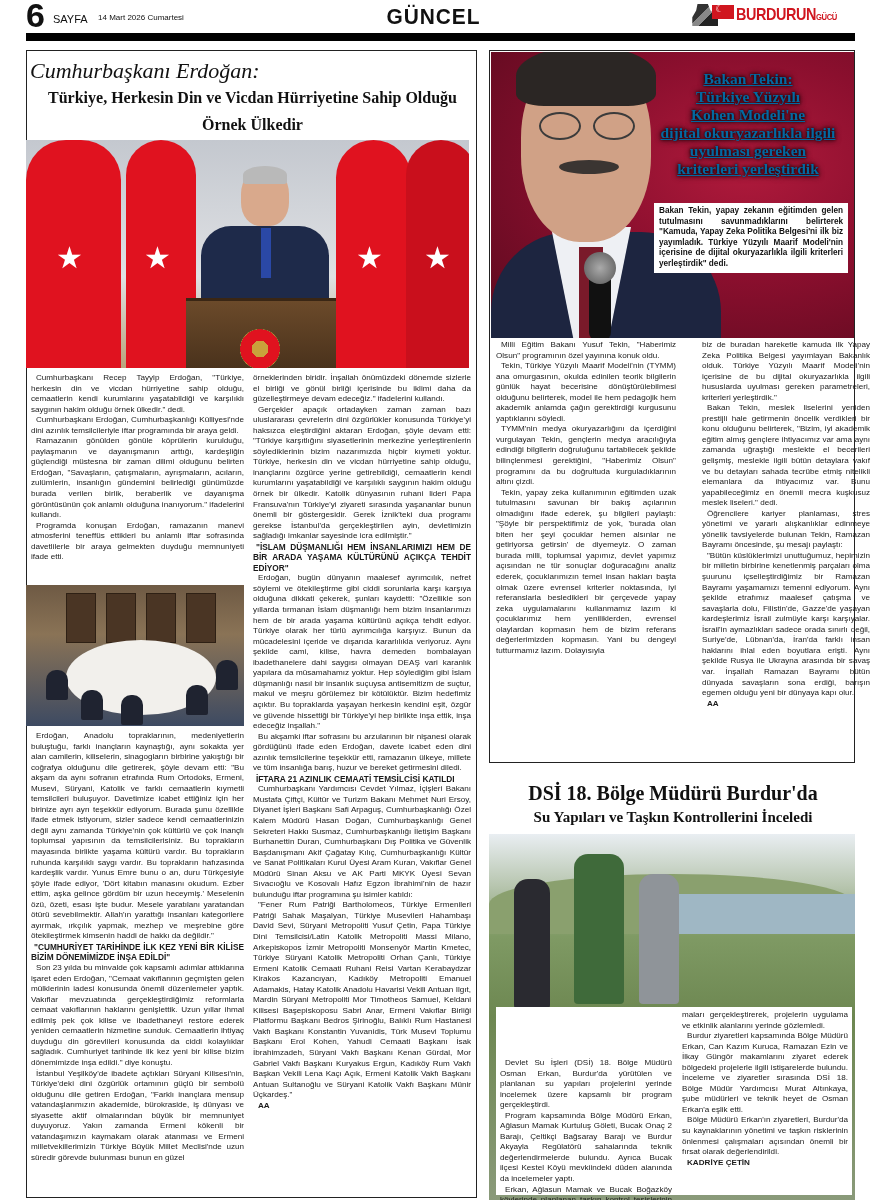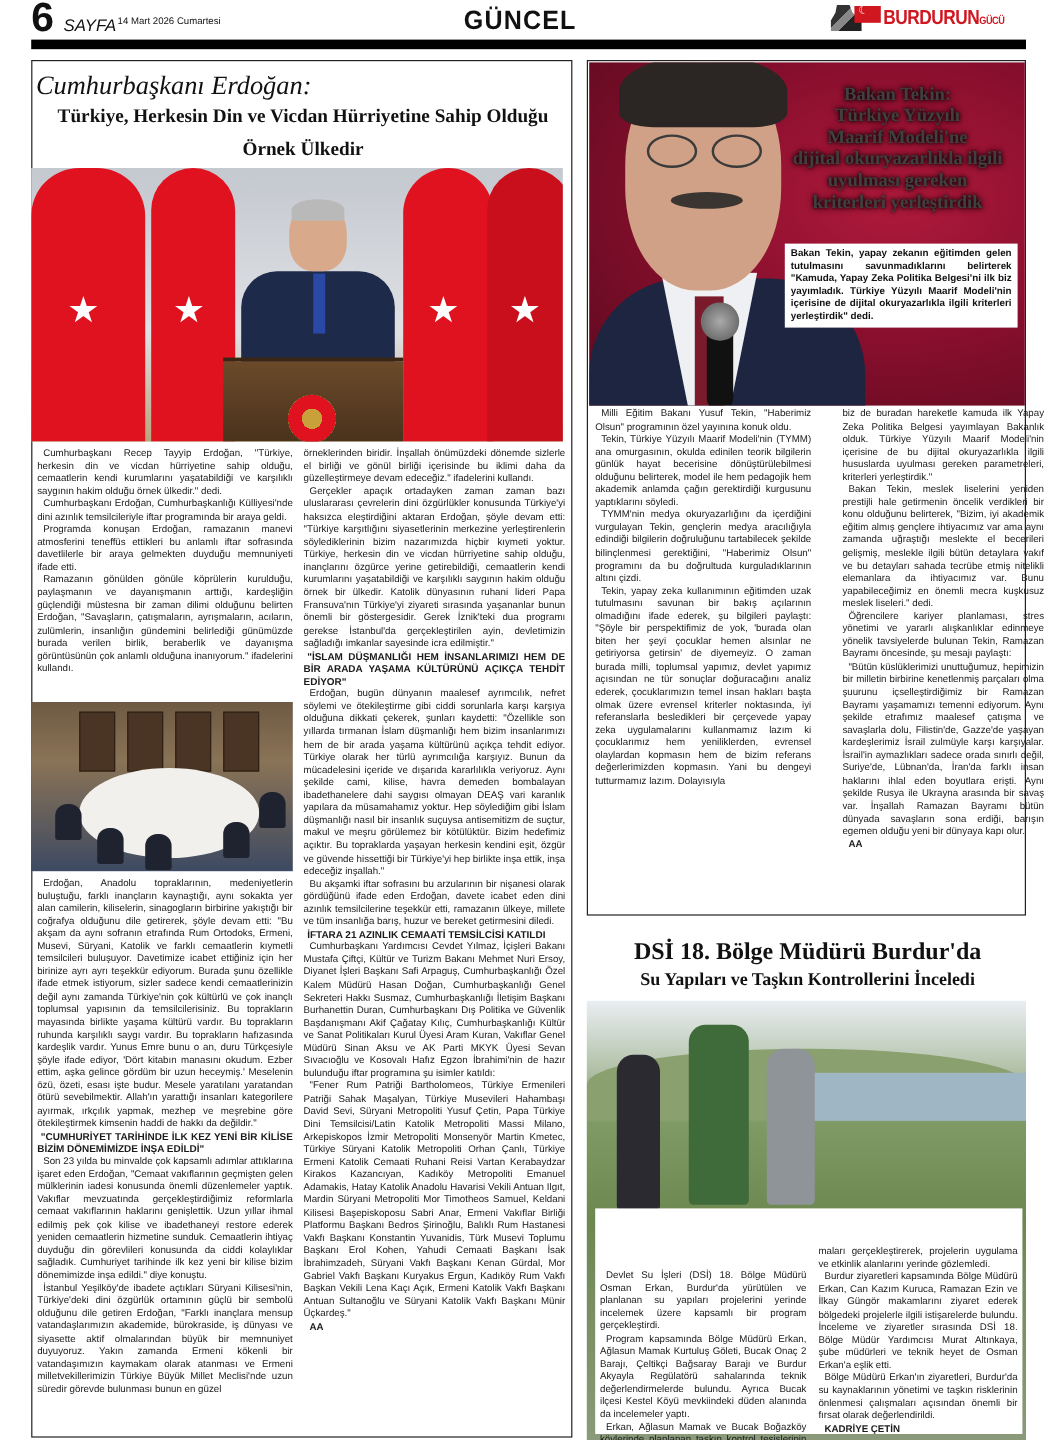--- a/index.html
+++ b/index.html
@@ -1,21 +1,21 @@
 <!DOCTYPE html>
 <html><head>
 <meta charset="utf-8">
 <style>
   * { box-sizing: border-box; margin: 0; padding: 0; }
   html, body { width: 881px; height: 1200px; background: #fff; overflow: hidden; }
   body { position: relative; font-family: "Liberation Sans", sans-serif; color: #111; }
 
   .masthead { position: absolute; left: 26px; top: 0; width: 829px; height: 32px; }
   .page-num { position: absolute; left: 0; top: -2px; font-family: "Liberation Sans", sans-serif; font-weight: bold; font-size: 34px; line-height: 34px; letter-spacing: -2px; }
-  .sayfa { position: absolute; left: 27px; top: 13px; font-size: 14px; font-style: italic; }
+  .sayfa { position: absolute; left: 27px; top: 13px; font-size: 11px; }
   .date { position: absolute; left: 72px; top: 13px; font-size: 8px; }
   .date b { font-weight: normal; }
   .section { position: absolute; left: 358px; top: 4px; font-family: "Liberation Sans", sans-serif; font-weight: bold; font-size: 22px; letter-spacing: 1px; transform: scaleX(0.95); }
   .logo { position: absolute; right: 0; top: 3px; height: 24px; display: flex; align-items: center; }
   .logo-fig { width: 26px; height: 22px; background: linear-gradient(135deg,#333 0 40%,#888 40% 60%,#222 60%); clip-path: polygon(20% 0,60% 0,70% 30%,100% 60%,100% 100%,0 100%,0 60%,15% 30%); }
   .logo-flag { width: 22px; height: 14px; background: #d0161f; margin-left: -6px; margin-top: -6px; position: relative; }
   .logo-flag::after { content: "☾"; color: #fff; position: absolute; left: 3px; top: -2px; font-size: 10px; }
   .logo-text { color: #d0161f; font-weight: bold; font-size: 17px; letter-spacing: -0.5px; margin-left: 2px; transform: scaleX(0.85); transform-origin: left; }
   .logo-text small { font-size: 9px; }
   .rule { position: absolute; left: 26px; top: 33px; width: 829px; height: 8px; background: #000; }
@@ -56,21 +56,21 @@
   .tekin-body { position: absolute; left: 0; top: 180px; width: 230px; height: 120px; background: #1d2540; border-radius: 80px 80px 0 0; }
   .tekin-shirt { position: absolute; left: 60px; top: 175px; width: 80px; height: 120px; background: #eef0f4; clip-path: polygon(0 0,100% 0,70% 100%,30% 100%); }
   .tekin-tie { position: absolute; left: 88px; top: 195px; width: 24px; height: 100px; background: #7a1a2a; }
   .tekin-head { position: absolute; left: 30px; top: 0; width: 130px; height: 190px; background: #d0a186; border-radius: 45% 45% 45% 45%; }
   .tekin-hair { position: absolute; left: 25px; top: -6px; width: 140px; height: 60px; background: #2b2624; border-radius: 50% 50% 20% 20%; }
   .tekin-glasses { position: absolute; left: 48px; top: 60px; width: 100px; height: 28px; }
   .tekin-glasses i { position: absolute; top: 0; width: 42px; height: 28px; border: 2px solid #3b3b3b; border-radius: 50%; }
   .tekin-mustache { position: absolute; left: 68px; top: 108px; width: 60px; height: 14px; background: #3b3532; border-radius: 50%; }
   .mic { position: absolute; left: 98px; top: 210px; width: 22px; height: 80px; background: #111; border-radius: 10px; }
   .mic-head { position: absolute; left: 93px; top: 200px; width: 32px; height: 32px; border-radius: 50%; background: radial-gradient(circle,#aaa,#555); }
-  .tekin-headline { position: absolute; left: 648px; top: 70px; width: 200px; text-align: center; color: #404040; font-family: "Liberation Serif", serif; font-weight: bold; font-size: 15.5px; line-height: 18px; text-shadow: 0 0 3px #000, 0 0 6px #000; }
+  .tekin-headline { position: absolute; left: 648px; top: 70px; width: 200px; text-align: center; color: #0369a1; font-family: "Liberation Serif", serif; font-weight: bold; font-size: 15.5px; line-height: 18px; text-shadow: 0 0 3px #000, 0 0 6px #000; text-decoration: underline; }
   .tekin-summary { position: absolute; left: 656px; top: 205px; width: 190px; background: #fff; color: #111; font-weight: bold; font-size: 8.2px; line-height: 10.6px; text-align: justify; padding: 1px 3px 1px 3px; box-shadow: 0 0 0 2px #fff; }
 
   .col-r1 { left: 496px; top: 340px; width: 180px; }
   .col-r2 { left: 702px; top: 340px; width: 168px; }
 
   .dsi-headline { position: absolute; left: 490px; top: 781px; width: 366px; font-family: "Liberation Serif", serif; font-weight: bold; font-size: 20px; line-height: 24px; text-align: center; color: #111; }
   .dsi-sub { position: absolute; left: 490px; top: 807px; width: 366px; font-family: "Liberation Serif", serif; font-weight: bold; font-size: 15px; line-height: 20px; text-align: center; color: #111; }
   .photo-dsi { left: 489px; top: 834px; width: 366px; height: 366px; background: linear-gradient(180deg,#e9eef2 0%,#b8c6b0 14%,#7f9a64 28%,#6d8751 50%,#8a9a7a 100%); }
   .hill { position: absolute; left: 0; top: 40px; width: 366px; height: 60px; background: #8aa06e; border-radius: 50% 50% 0 0; }
   .lake { position: absolute; left: 180px; top: 60px; width: 186px; height: 40px; background: #9fb7c4; }
@@ -124,22 +124,22 @@
       <div class="hair"></div>
   </div>
   <div class="podium">
       <div class="seal"></div>
     </div>
 </div>
 
 <div class="col col-l1">
   <p>Cumhurbaşkanı Recep Tayyip Erdoğan, "Türkiye, herkesin din ve vicdan hürriyetine sahip olduğu, cemaatlerin kendi kurumlarını yaşatabildiği ve karşılıklı saygının hakim olduğu örnek ülkedir." dedi.</p>
   <p>Cumhurbaşkanı Erdoğan, Cumhurbaşkanlığı Külliyesi'nde dini azınlık temsilcileriyle iftar programında bir araya geldi.</p>
+  <p>Ramazanın gönülden gönüle köprülerin kurulduğu, paylaşmanın ve dayanışmanın arttığı, kardeşliğin güçlendiği müstesna bir zaman dilimi olduğunu belirten Erdoğan, "Savaşların, çatışmaların, ayrışmaların, acıların, zulümlerin, insanlığın gündemini belirlediği günümüzde burada verilen birlik, beraberlik ve dayanışma görüntüsünün çok anlamlı olduğuna inanıyorum." ifadelerini kullandı.</p>
   <p>Programda konuşan Erdoğan, ramazanın manevi atmosferini teneffüs ettikleri bu anlamlı iftar sofrasında davetlilerle bir araya gelmekten duyduğu memnuniyeti ifade etti.</p>
-  <p>Ramazanın gönülden gönüle köprülerin kurulduğu, paylaşmanın ve dayanışmanın arttığı, kardeşliğin güçlendiği müstesna bir zaman dilimi olduğunu belirten Erdoğan, "Savaşların, çatışmaların, ayrışmaların, acıların, zulümlerin, insanlığın gündemini belirlediği günümüzde burada verilen birlik, beraberlik ve dayanışma görüntüsünün çok anlamlı olduğuna inanıyorum." ifadelerini kullandı.</p>
 </div>
 
 <div class="photo photo-iftar">
   <div class="door" style="left:40px;"></div>
   <div class="door" style="left:80px;"></div>
   <div class="door" style="left:120px;"></div>
   <div class="door" style="left:160px;"></div>
   <div class="table-cloth"></div>
   <div class="guest" style="left:20px;top:85px;"></div>
   <div class="guest" style="left:55px;top:105px;"></div>
@@ -178,21 +178,21 @@
       <i style="left:0;"></i>
       <i style="left:54px;"></i>
     </div>
   <div class="tekin-mustache"></div>
   <div class="mic"></div>
   <div class="mic-head"></div>
 </div>
 <div class="tekin-headline">
   <div>Bakan Tekin:</div>
   <div>Türkiye Yüzyılı</div>
-  <div>Maarif Modeli'ne</div>
+  <div>Kohen Modeli'ne</div>
   <div>dijital okuryazarlıkla ilgili</div>
   <div>uyulması gereken</div>
   <div>kriterleri yerleştirdik</div>
 </div>
 <div class="tekin-summary">Bakan Tekin, yapay zekanın eğitimden gelen tutulmasını savunmadıklarını belirterek "Kamuda, Yapay Zeka Politika Belgesi'ni ilk biz yayımladık. Türkiye Yüzyılı Maarif Modeli'nin içerisine de dijital okuryazarlıkla ilgili kriterleri yerleştirdik" dedi.</div>
 
 <div class="col col-r1">
   <p>Milli Eğitim Bakanı Yusuf Tekin, "Haberimiz Olsun" programının özel yayınına konuk oldu.</p>
   <p>Tekin, Türkiye Yüzyılı Maarif Modeli'nin (TYMM) ana omurgasının, okulda edinilen teorik bilgilerin günlük hayat becerisine dönüştürülebilmesi olduğunu belirterek, model ile hem pedagojik hem akademik anlamda çağın gerektirdiği kurgusunu yaptıklarını söyledi.</p>
   <p>TYMM'nin medya okuryazarlığını da içerdiğini vurgulayan Tekin, gençlerin medya aracılığıyla edindiği bilgilerin doğruluğunu tartabilecek şekilde bilinçlenmesi gerektiğini, "Haberimiz Olsun" programını da bu doğrultuda kurguladıklarının altını çizdi.</p>
@@ -215,17 +215,17 @@
   <div class="person" style="left:85px;top:20px;width:50px;height:150px;background:#3f6a3a;"></div>
   <div class="person" style="left:150px;top:40px;width:40px;height:130px;background:#8f9499;"></div>
 </div>
 <div class="dsi-textbox"></div>
 <div class="col col-d1">
   <p>Devlet Su İşleri (DSİ) 18. Bölge Müdürü Osman Erkan, Burdur'da yürütülen ve planlanan su yapıları projelerini yerinde incelemek üzere kapsamlı bir program gerçekleştirdi.</p>
   <p>Program kapsamında Bölge Müdürü Erkan, Ağlasun Mamak Kurtuluş Göleti, Bucak Onaç 2 Barajı, Çeltikçi Bağsaray Barajı ve Burdur Akyayla Regülatörü sahalarında teknik değerlendirmelerde bulundu. Ayrıca Bucak ilçesi Kestel Köyü mevkiindeki düden alanında da incelemeler yaptı.</p>
   <p>Erkan, Ağlasun Mamak ve Bucak Boğazköy köylerinde planlanan taşkın kontrol tesislerinin güzergâhlarında da saha çalış-</p>
 </div>
 <div class="col col-d2">
-  <p style="text-indent:0;margin-top:28px;">maları gerçekleştirerek, projelerin uygulama ve etkinlik alanlarını yerinde gözlemledi.</p>
+  <p style="text-indent:0;">maları gerçekleştirerek, projelerin uygulama ve etkinlik alanlarını yerinde gözlemledi.</p>
   <p>Burdur ziyaretleri kapsamında Bölge Müdürü Erkan, Can Kazım Kuruca, Ramazan Ezin ve İlkay Güngör makamlarını ziyaret ederek bölgedeki projelerle ilgili istişarelerde bulundu. İnceleme ve ziyaretler sırasında DSİ 18. Bölge Müdür Yardımcısı Murat Altınkaya, şube müdürleri ve teknik heyet de Osman Erkan'a eşlik etti.</p>
   <p>Bölge Müdürü Erkan'ın ziyaretleri, Burdur'da su kaynaklarının yönetimi ve taşkın risklerinin önlenmesi çalışmaları açısından önemli bir fırsat olarak değerlendirildi.</p>
   <p class="sig">KADRİYE ÇETİN</p>
 </div>
 
 </body></html>

